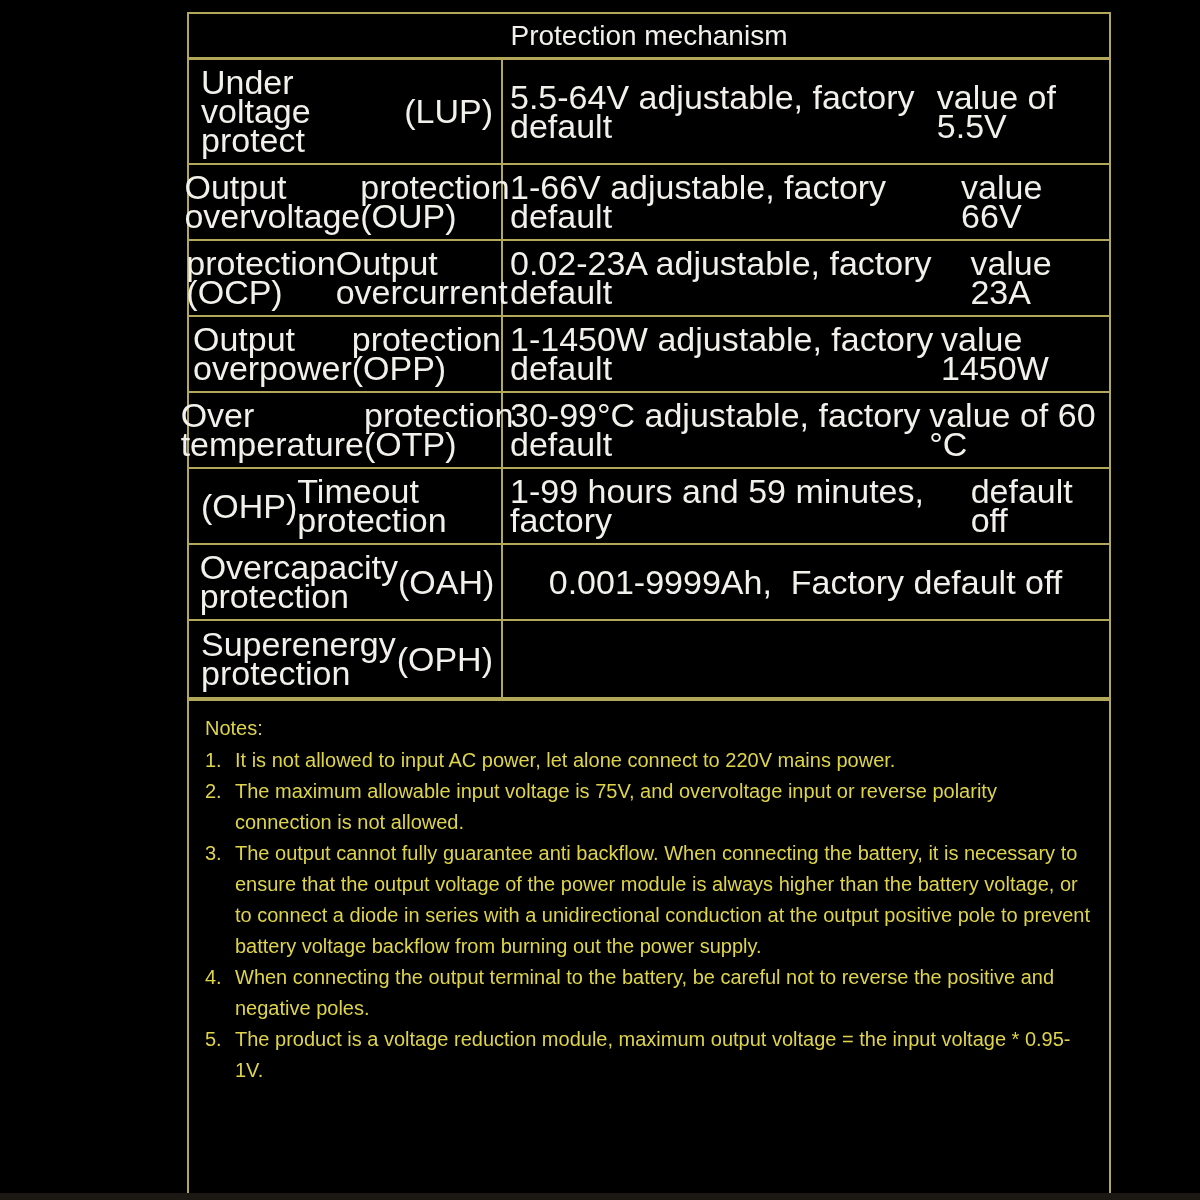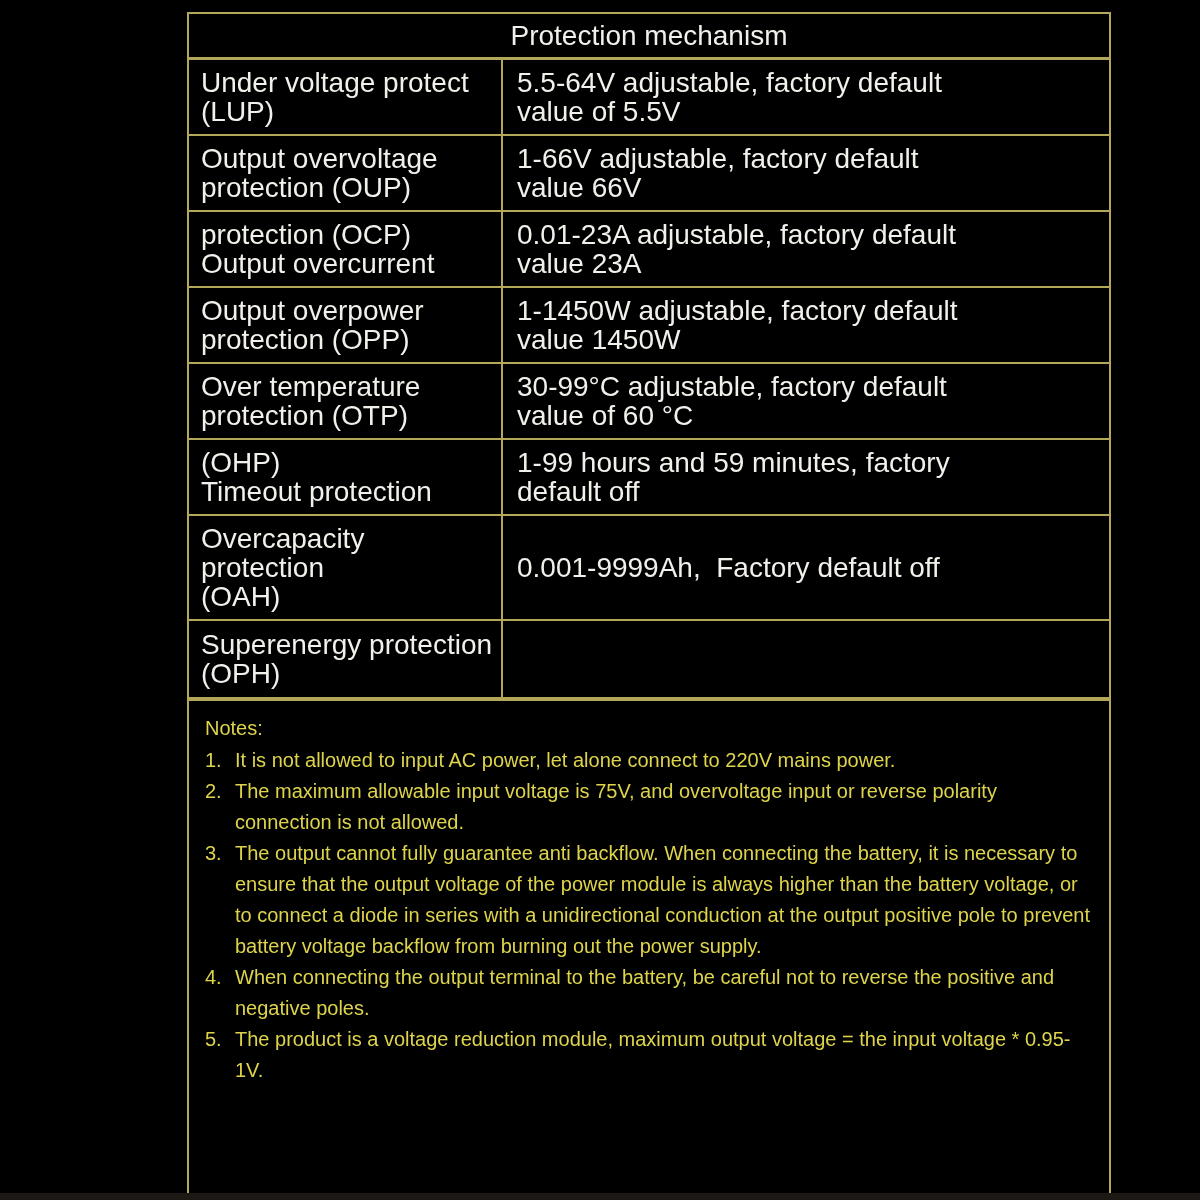--- a/index.html
+++ b/index.html
@@ -31,34 +31,35 @@
     color: var(--table-text, #f2f0ea);
     font-size: 28px;
   }
   .row {
     display: flex;
     min-height: 76px;
     border-bottom: 2px solid var(--border, #b3a75a);
   }
   .row:last-child { border-bottom: none; }
   .cell {
-    display: flex; flex-direction: column; justify-content: center;
+    display: flex; flex-direction: row; justify-content: center;
     padding: 8px 8px 8px 12px;
     color: var(--table-text, #f2f0ea);
-    font-size: 28px;
+    font-size: 34px;
     line-height: 29px;
+    align-items: center;
   }
   .cell .line { display: block; }
   .cell.label {
     width: 314px;
     border-right: 2px solid var(--border, #b3a75a);
   }
   .cell.value {
     flex: 1;
-    padding-left: 14px;
+    padding-left: 7px;
   }
   .notes-box {
     border: 2px solid var(--border, #b3a75a);
     border-top-width: 2px;
     min-height: 496px;
     padding: 12px 12px 18px 16px;
     color: var(--notes-text, #ded44c);
     font-size: 20px;
     line-height: 31px;
   }
@@ -104,21 +105,21 @@
         <span class="line">value 66V</span>
       </div>
     </div>
 
     <div class="row">
       <div class="cell label">
         <span class="line">protection (OCP)</span>
         <span class="line">Output overcurrent</span>
       </div>
       <div class="cell value">
-        <span class="line">0.01-23A adjustable, factory default</span>
+        <span class="line">0.02-23A adjustable, factory default</span>
         <span class="line">value 23A</span>
       </div>
     </div>
 
     <div class="row">
       <div class="cell label">
         <span class="line">Output overpower</span>
         <span class="line">protection (OPP)</span>
       </div>
       <div class="cell value">

